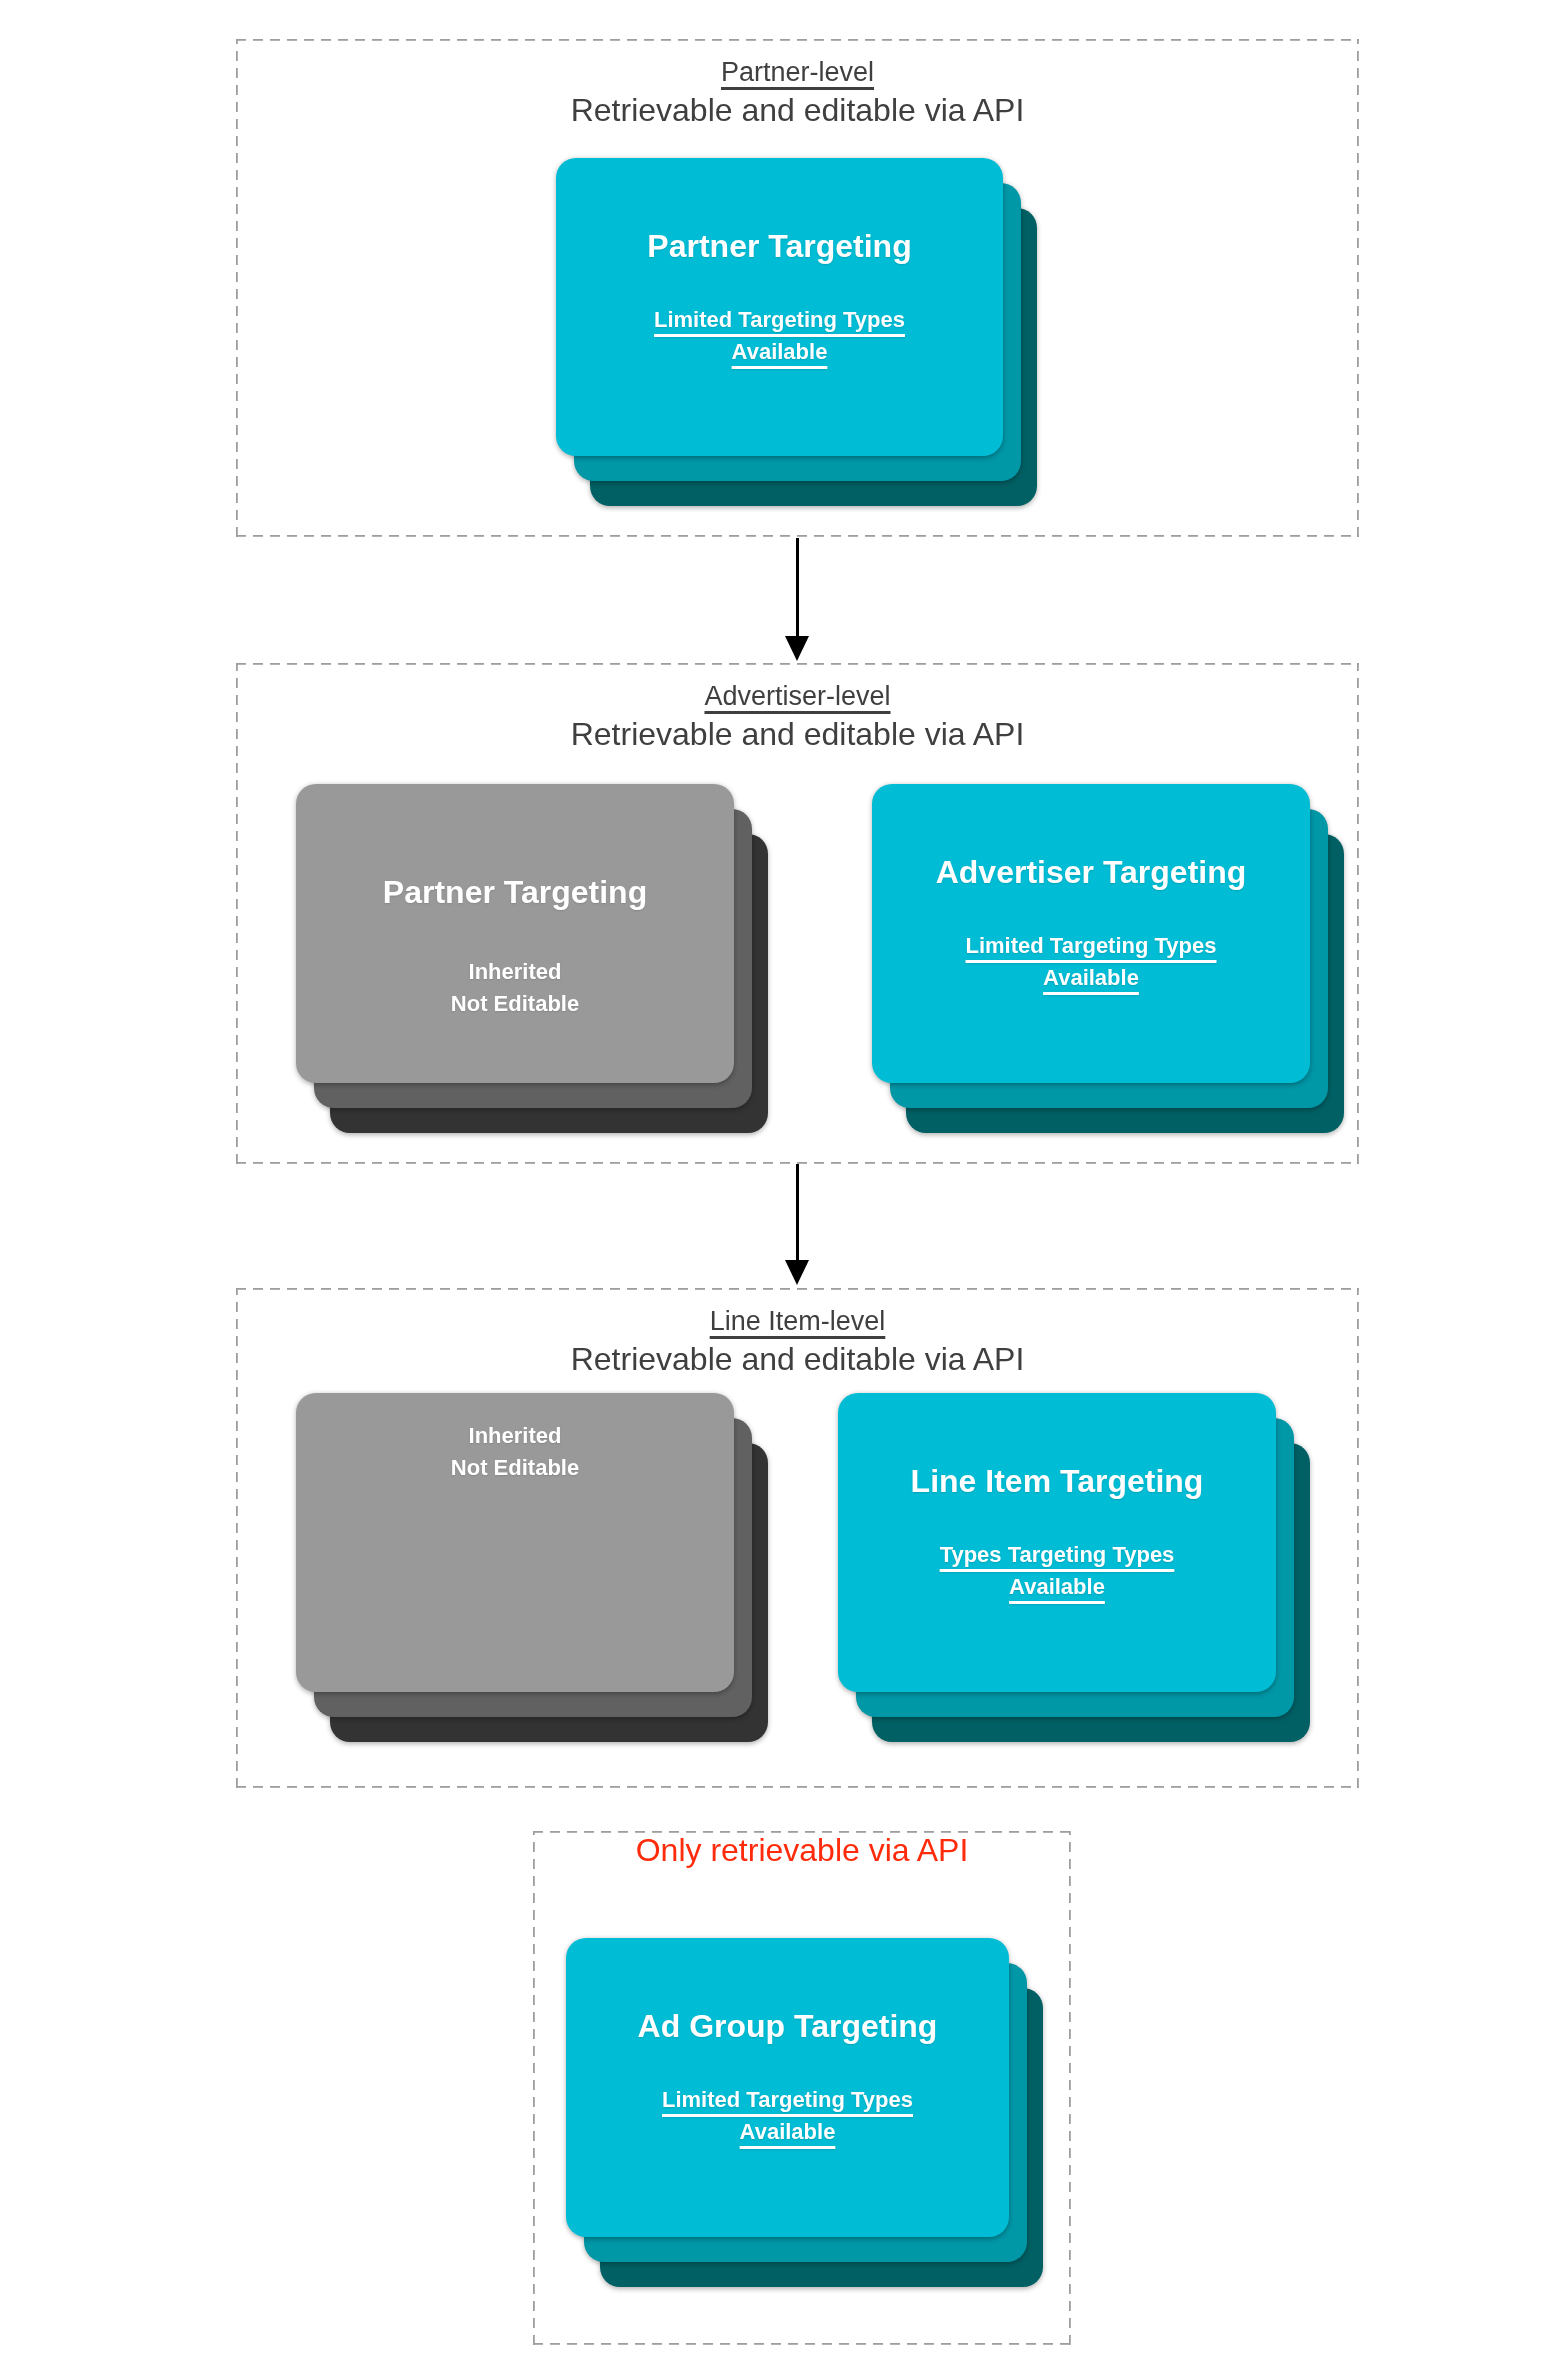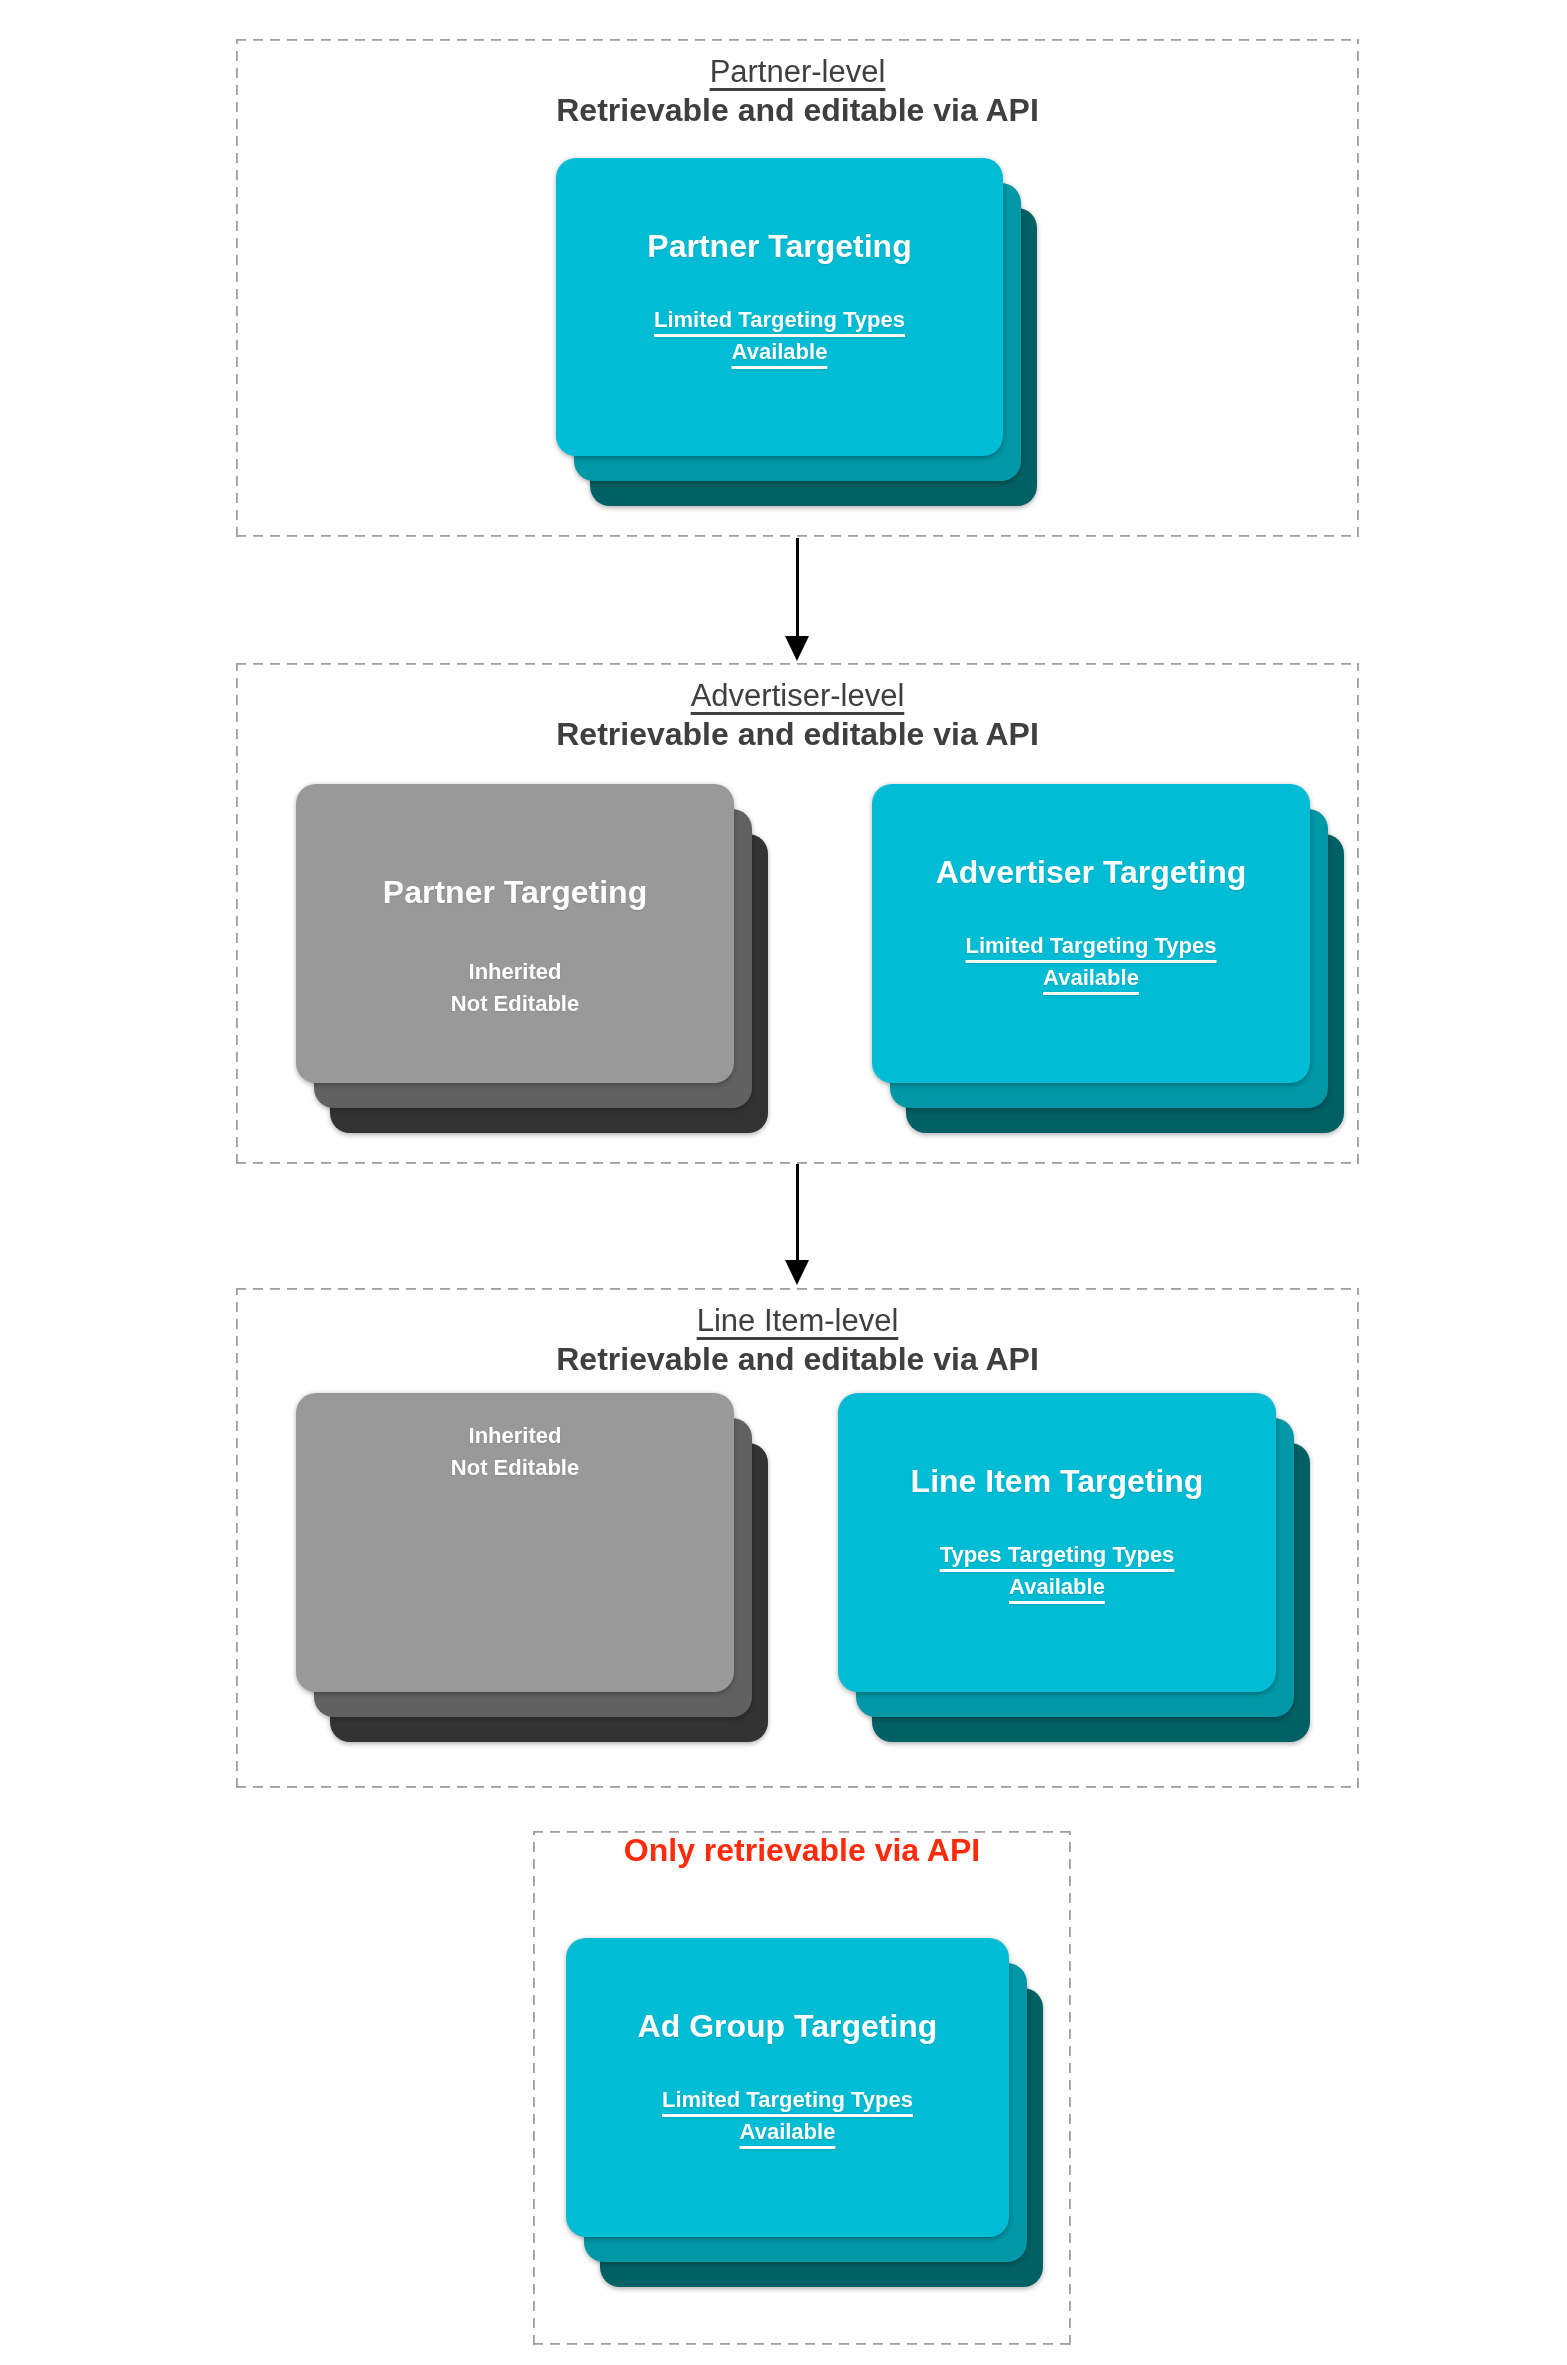--- a/index.html
+++ b/index.html
@@ -15,24 +15,24 @@
       repeating-linear-gradient(0deg,#9e9e9e 0 9.8px,transparent 9.8px 17px);
     background-size:100% 1.8px,100% 1.8px,1.8px 100%,1.8px 100%;
     background-position:0 0,0 100%,0 0,100% 0;
     background-repeat:no-repeat;}
   #s1{left:236px;top:39px;width:1123px;height:498px;}
   #s2{left:236px;top:663px;width:1123px;height:501px;}
   #s3{left:236px;top:1288px;width:1123px;height:500px;}
   #s4{left:533px;top:1831px;width:538px;height:514px;}
 
   
-  .sec-title{margin-top:14.3px;text-align:center;font-size:31px;line-height:38px;
+  .sec-title{margin-top:14.3px;text-align:center;font-size:27px;line-height:38px;
              color:#3f3f3f;font-weight:400;}
   .sec-title .u-head{text-decoration:underline;text-decoration-thickness:2.7px;text-underline-offset:6.3px;}
-  .sec-sub{text-align:center;font-size:32px;line-height:38px;font-weight:700;color:#3f3f3f;}
+  .sec-sub{text-align:center;font-size:32px;line-height:38px;font-weight:400;color:#3f3f3f;}
   .sec-sub.red{color:#ff2b0b;}
 
   
   .stack{position:absolute;}
   .layer{position:absolute;left:0;top:0;width:100%;height:100%;border-radius:20px;
          box-shadow:0 1.8px 5.4px rgba(0,0,0,0.30);}
   .l2{transform:translate(18px,25px);}
   .l3{transform:translate(34px,50px);}
   .stack.teal .card{background:#00bcd4;}
   .stack.teal .l2{background:#0097a7;}

